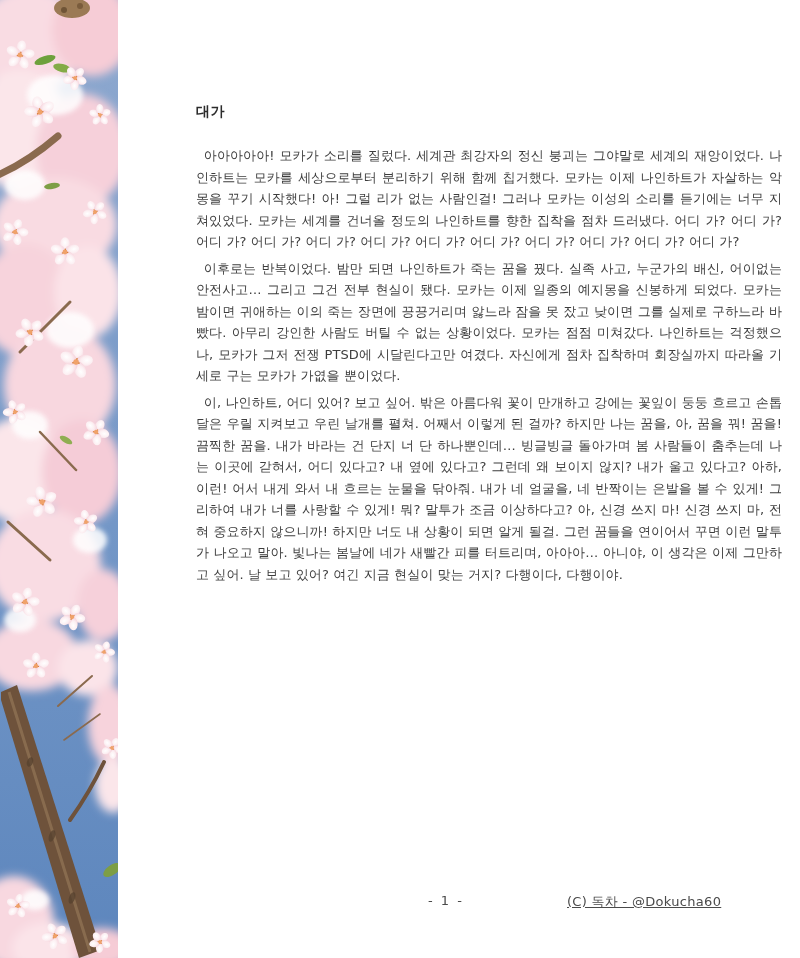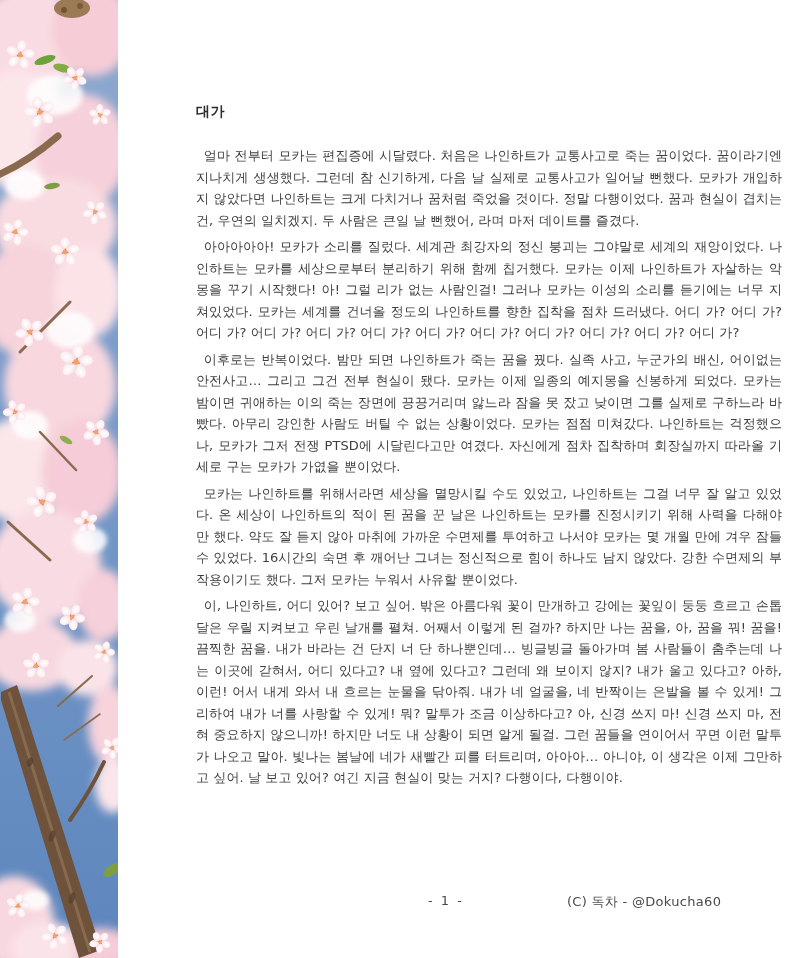--- a/index.html
+++ b/index.html
@@ -34,21 +34,21 @@
     text-indent: 0.6em;
     letter-spacing: 0.1px;
     margin-bottom: 5px;
     word-break: break-all;
   }
   .footer-row {
     position: absolute; left: 200px; top: 893px; width: 586px; height: 20px;
     font-size: 13px; color: #4a4a4a;
   }
   .page-num { position: absolute; left: 228px; top: 0; letter-spacing: 2px; }
-  .copyright { position: absolute; left: 367px; top: 0; letter-spacing: 0.3px; }
+  .copyright { position: absolute; left: 367px; top: 0; letter-spacing: 0.3px; text-decoration: underline; }
 </style>
 </head>
 <body>
 
 <div class="page">
 
   <div class="flower-strip">
     <svg viewBox="0 0 118 958" preserveAspectRatio="none">
       <defs>
         <linearGradient id="sky" x1="0" y1="0" x2="0" y2="1">
@@ -169,24 +169,22 @@
       <use href="#fl" transform="translate(112 748) scale(0.9) rotate(30)"></use>
       <use href="#fl" transform="translate(18 906) rotate(10)"></use>
       <use href="#fl" transform="translate(55 936) scale(1.1) rotate(-25)"></use>
       <use href="#fl" transform="translate(100 942) scale(0.9) rotate(40)"></use>
     </svg>
   </div>
 
   <div class="text-col">
     <div class="doc-title">대가</div>
     <div class="doc-body">
-      <p>얼마 전부터 모카는 편집증에 시달렸다. 처음은 나인하트가 교통사고로 죽는 꿈이었다. 꿈이라기엔 지나치게 생생했다. 그런데 참 신기하게, 다음 날 실제로 교통사고가 일어날 뻔했다. 모카가 개입하지 않았다면 나인하트는 크게 다치거나 꿈처럼 죽었을 것이다. 정말 다행이었다. 꿈과 현실이 겹치는 건, 우연의 일치겠지. 두 사람은 큰일 날 뻔했어, 라며 마저 데이트를 즐겼다.</p>
       <p>아아아아아! 모카가 소리를 질렀다. 세계관 최강자의 정신 붕괴는 그야말로 세계의 재앙이었다. 나인하트는 모카를 세상으로부터 분리하기 위해 함께 칩거했다. 모카는 이제 나인하트가 자살하는 악몽을 꾸기 시작했다! 아! 그럴 리가 없는 사람인걸! 그러나 모카는 이성의 소리를 듣기에는 너무 지쳐있었다. 모카는 세계를 건너올 정도의 나인하트를 향한 집착을 점차 드러냈다. 어디 가? 어디 가? 어디 가? 어디 가? 어디 가? 어디 가? 어디 가? 어디 가? 어디 가? 어디 가? 어디 가? 어디 가?</p>
       <p>이후로는 반복이었다. 밤만 되면 나인하트가 죽는 꿈을 꿨다. 실족 사고, 누군가의 배신, 어이없는 안전사고… 그리고 그건 전부 현실이 됐다. 모카는 이제 일종의 예지몽을 신봉하게 되었다. 모카는 밤이면 귀애하는 이의 죽는 장면에 끙끙거리며 앓느라 잠을 못 잤고 낮이면 그를 실제로 구하느라 바빴다. 아무리 강인한 사람도 버틸 수 없는 상황이었다. 모카는 점점 미쳐갔다. 나인하트는 걱정했으나, 모카가 그저 전쟁 PTSD에 시달린다고만 여겼다. 자신에게 점차 집착하며 회장실까지 따라올 기세로 구는 모카가 가엾을 뿐이었다.</p>
-      <p>모카는 나인하트를 위해서라면 세상을 멸망시킬 수도 있었고, 나인하트는 그걸 너무 잘 알고 있었다. 온 세상이 나인하트의 적이 된 꿈을 꾼 날은 나인하트는 모카를 진정시키기 위해 사력을 다해야만 했다. 약도 잘 듣지 않아 마취에 가까운 수면제를 투여하고 나서야 모카는 몇 개월 만에 겨우 잠들 수 있었다. 16시간의 숙면 후 깨어난 그녀는 정신적으로 힘이 하나도 남지 않았다. 강한 수면제의 부작용이기도 했다. 그저 모카는 누워서 사유할 뿐이었다.</p>
       <p>이, 나인하트, 어디 있어? 보고 싶어. 밖은 아름다워 꽃이 만개하고 강에는 꽃잎이 둥둥 흐르고 손톱달은 우릴 지켜보고 우린 날개를 펼쳐. 어째서 이렇게 된 걸까? 하지만 나는 꿈을, 아, 꿈을 꿔! 꿈을! 끔찍한 꿈을. 내가 바라는 건 단지 너 단 하나뿐인데… 빙글빙글 돌아가며 봄 사람들이 춤추는데 나는 이곳에 갇혀서, 어디 있다고? 내 옆에 있다고? 그런데 왜 보이지 않지? 내가 울고 있다고? 아하, 이런! 어서 내게 와서 내 흐르는 눈물을 닦아줘. 내가 네 얼굴을, 네 반짝이는 은발을 볼 수 있게! 그리하여 내가 너를 사랑할 수 있게! 뭐? 말투가 조금 이상하다고? 아, 신경 쓰지 마! 신경 쓰지 마, 전혀 중요하지 않으니까! 하지만 너도 내 상황이 되면 알게 될걸. 그런 꿈들을 연이어서 꾸면 이런 말투가 나오고 말아. 빛나는 봄날에 네가 새빨간 피를 터트리며, 아아아… 아니야, 이 생각은 이제 그만하고 싶어. 날 보고 있어? 여긴 지금 현실이 맞는 거지? 다행이다, 다행이야.</p>
     </div>
   </div>
 
   <div class="footer-row">
     <span class="page-num">- 1 -</span>
     <span class="copyright">(C) 독차 - @Dokucha60</span>
   </div>
 
 </div>

